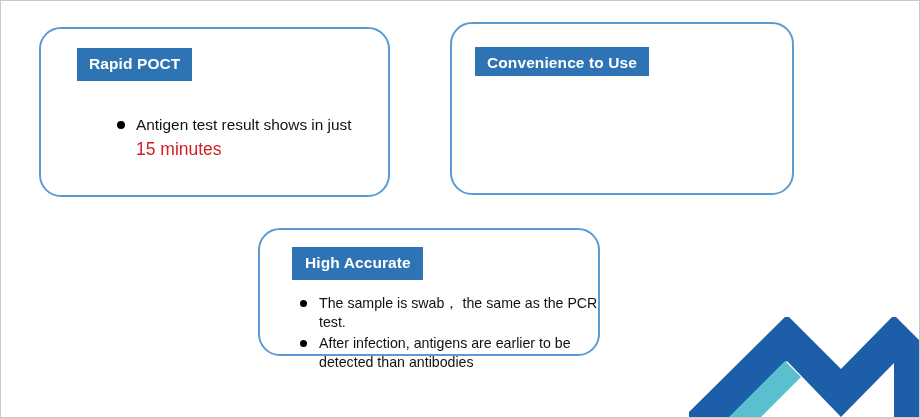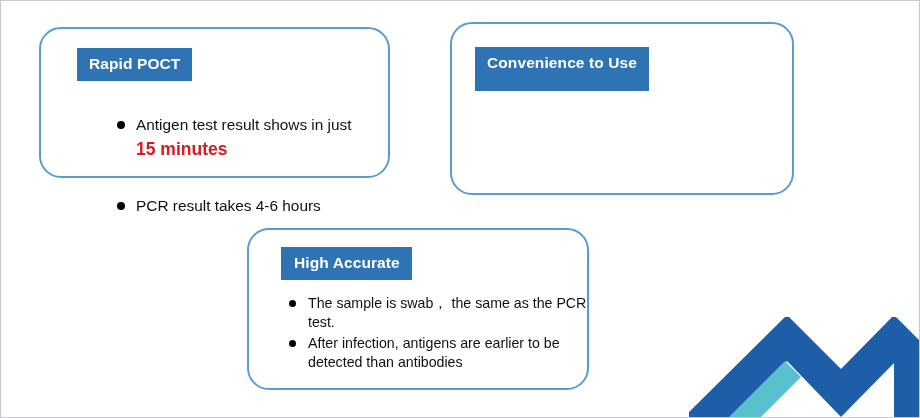--- a/index.html
+++ b/index.html
@@ -33,42 +33,42 @@
 
   
   .card {
     position: absolute;
     box-sizing: border-box;
     background: #ffffff;
     border: 2px solid #5b9bd5;
     border-radius: 22px;
   }
 
-  #card-rapid       { left: 38px;  top: 26px;  width: 351px; height: 151px; }
+  #card-rapid       { left: 38px;  top: 26px;  width: 351px; height: 170px; }
   #card-convenience { left: 449px; top: 21px;  width: 344px; height: 173px; }
-  #card-accurate    { left: 246px; top: 227px; width: 342px; height: 162px; }
+  #card-accurate    { left: 257px; top: 227px; width: 342px; height: 128px; }
 
   .card-badge {
     display: inline-block;
     background: #2e74b5;
     color: #ffffff;
     font-weight: bold;
     letter-spacing: 0.1px;
     line-height: 1;
     white-space: nowrap;
   }
 
   #card-rapid .card-badge {
     font-size: 15.5px;
     padding: 8px 12px 9px 12px;
     margin: 19px 0 0 36px;
   }
   #card-convenience .card-badge {
     font-size: 15.5px;
-    padding: 8px 12px 20px 12px;
+    padding: 8px 12px 5px 12px;
     margin: 23px 0 0 23px;
   }
   #card-accurate .card-badge {
     font-size: 15.5px;
     padding: 8px 12px 9px 13px;
     margin: 17px 0 0 32px;
   }
 
   .bullet-list {
     list-style: none;
@@ -92,21 +92,21 @@
   #card-rapid .bullet-list { margin: 15px 0 0 74px; }
   #card-rapid .bullet-item {
     font-size: 15.4px;
     line-height: 24px;
     margin-bottom: 2px;
     margin-top: 32px;
   }
   #card-rapid .bullet-item .dot { width: 8px; height: 8px; top: 8px; }
   .highlight-red {
     color: #d21e22;
-    font-weight: bold;
+    font-weight: normal;
     font-size: 17.5px;
     display: block;
     line-height: 25px;
   }
 
   
   #card-convenience .bullet-list { margin: 22px 0 0 28px; }
   #card-convenience .bullet-item {
     font-size: 15.4px;
     line-height: 24px;
@@ -128,24 +128,20 @@
 <div id="slide">
 
   <div class="card" id="card-rapid">
     <div class="card-badge">Rapid POCT</div>
     <ul class="bullet-list">
       <li class="bullet-item">
         <span class="dot"></span>
         <span>Antigen test result shows in just</span>
         <span class="highlight-red">15 minutes</span>
       </li>
-      <li class="bullet-item">
-        <span class="dot"></span>
-        <span>PCR result takes 4-6 hours</span>
-      </li>
     </ul>
   </div>
 
   <div class="card" id="card-convenience">
     <div class="card-badge">Convenience to Use</div>
   </div>
 
   <div class="card" id="card-accurate">
     <div class="card-badge">High Accurate</div>
     <ul class="bullet-list">

